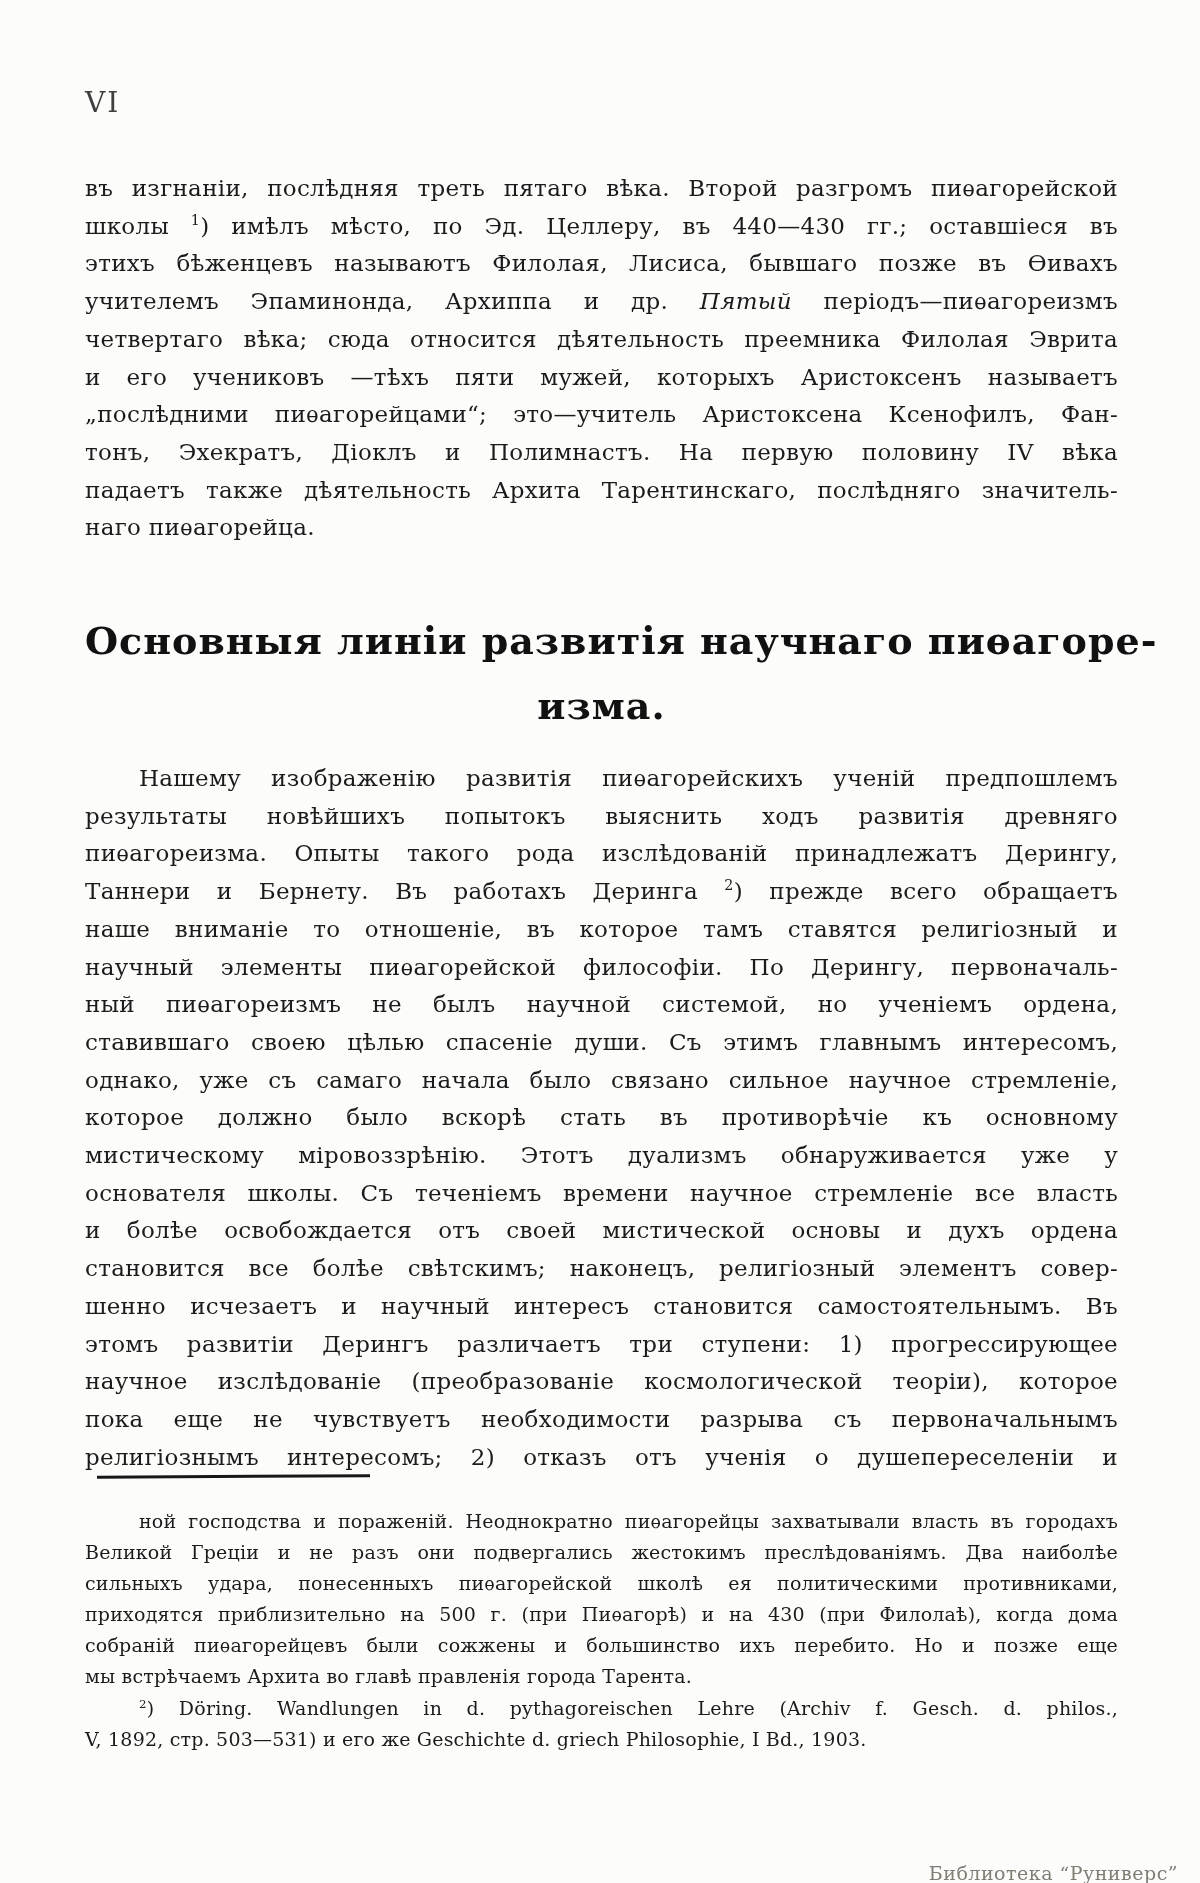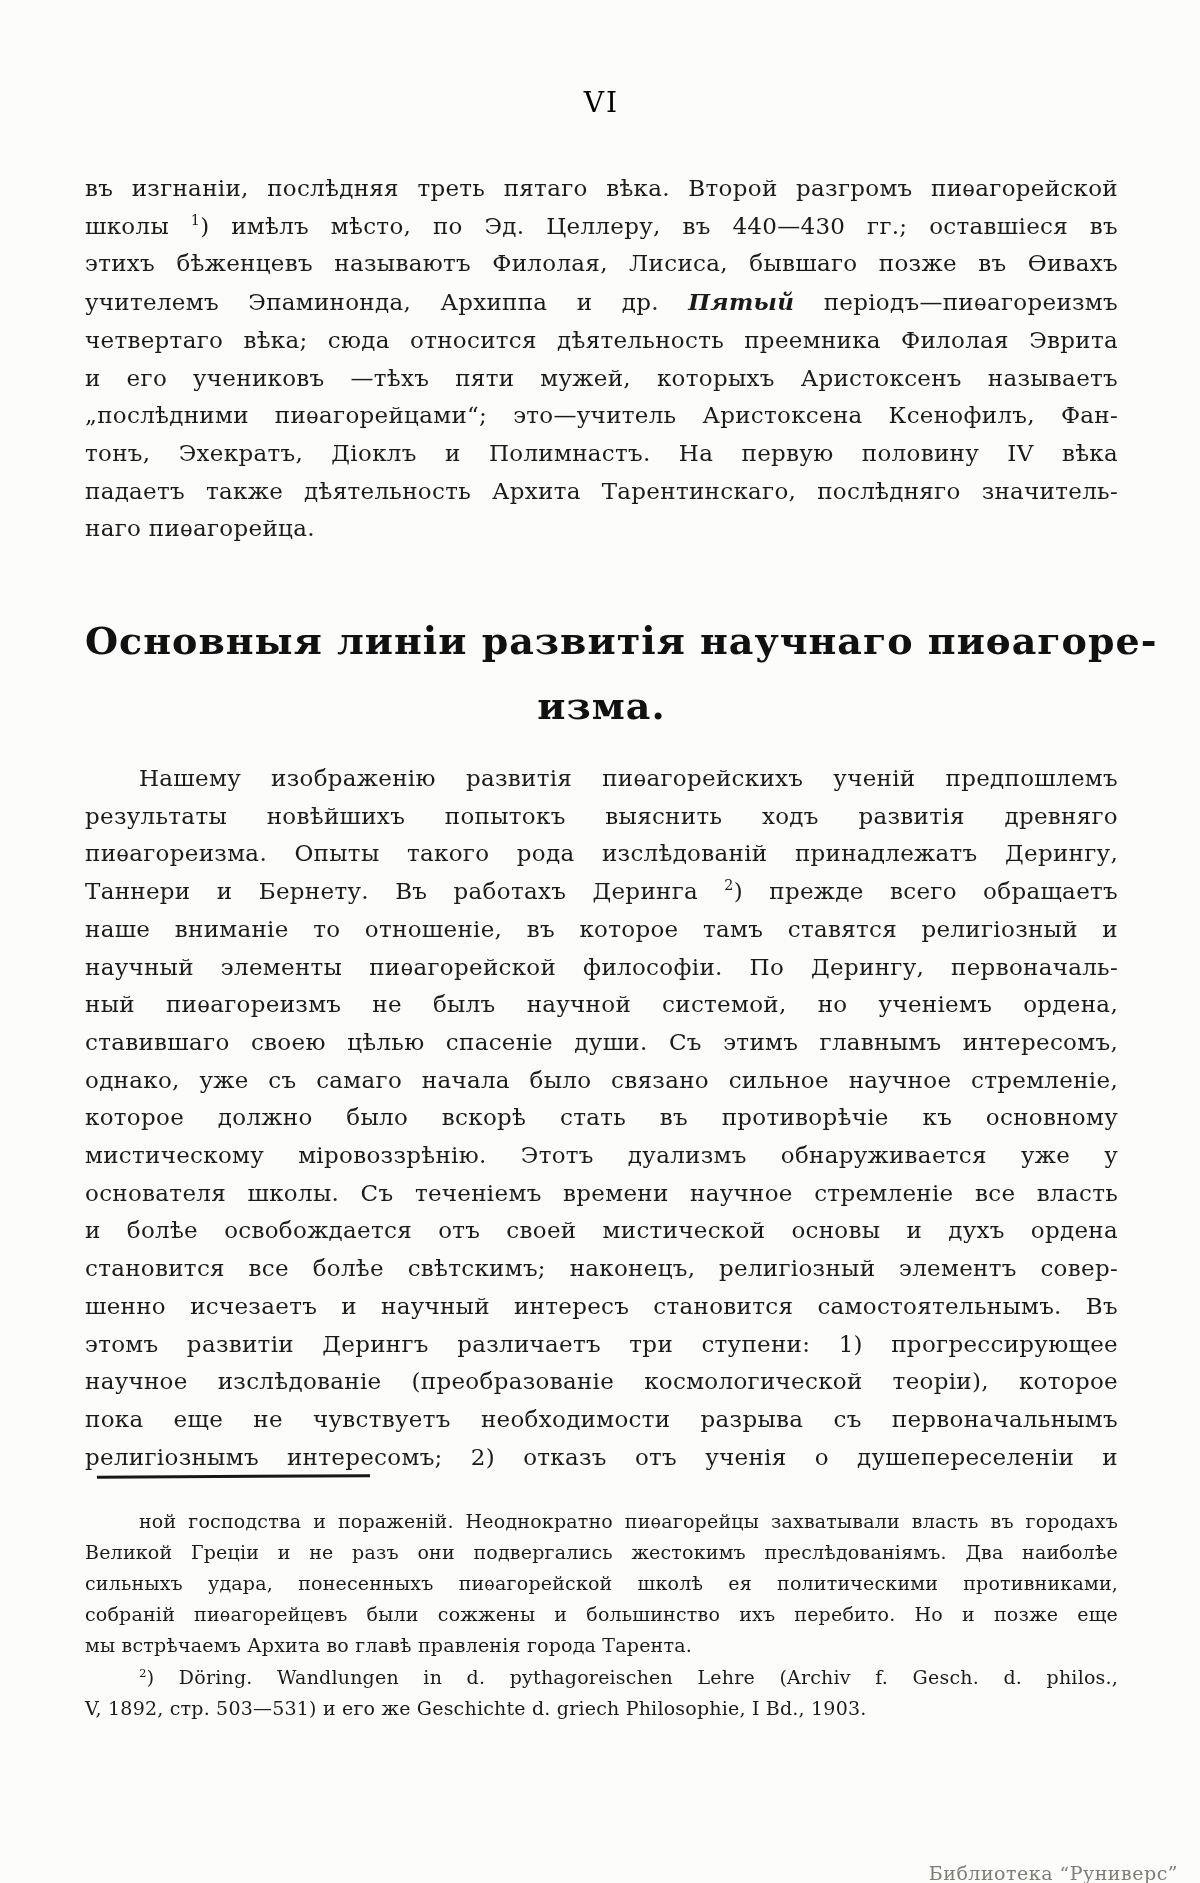--- a/index.html
+++ b/index.html
@@ -7,28 +7,27 @@
     position:relative;
     width:1200px;height:1883px;
     margin:0 auto;
     background:#fcfcfb;
     color:#1b1b1b;
     font-family:"DejaVu Serif","Liberation Serif",serif;
     overflow:hidden;
   }
   .page-number{
     position:absolute;top:86px;left:85px;width:1033px;
-    text-align:center;
-    font-size:28px;letter-spacing:2px;color:#000000;
+    font-size:28px;letter-spacing:2px;color:#404040;
   }
   .textblock{position:absolute;left:85px;width:1033px;}
   .opening{top:170px;font-size:23px;line-height:37.7px;letter-spacing:.3px;}
   .body-par{top:760px;font-size:23px;line-height:37.7px;letter-spacing:.3px;}
   .line{text-align:justify;text-align-last:justify;white-space:nowrap;}
-  .line i{font-style:italic;font-weight:bold;}
+  .line i{font-style:italic;}
   .line sup{font-size:.62em;vertical-align:super;line-height:0;}
   
   .opening .line:last-child{text-align-last:left;}
   .footnote .line:last-child{text-align-last:left;}
   .fn2 .line:last-child{text-align-last:left;}
   .indent-first .line:first-child{text-indent:54px;}
   .heading{
     position:absolute;top:608px;left:85px;width:1033px;
     font-size:38px;font-weight:bold;line-height:65px;
     letter-spacing:1px;color:#111;
@@ -95,20 +94,21 @@
       <div class="line">религіознымъ интересомъ; 2) отказъ отъ ученія о душепереселеніи и</div>
     </div>
 
   <div class="fn-separator"></div>
 
   <div class="textblock footnotes">
     <div class="footnote fn1 indent-first">
         <div class="line">ной господства и пораженій. Неоднократно пиѳагорейцы захватывали власть въ городахъ</div>
         <div class="line">Великой Греціи и не разъ они подвергались жестокимъ преслѣдованіямъ. Два наиболѣе</div>
         <div class="line">сильныхъ удара, понесенныхъ пиѳагорейской школѣ ея политическими противниками,</div>
+        <div class="line">приходятся приблизительно на 500 г. (при Пиѳагорѣ) и на 430 (при Филолаѣ), когда дома</div>
         <div class="line">собраній пиѳагорейцевъ были сожжены и большинство ихъ перебито. Но и позже еще</div>
         <div class="line">мы встрѣчаемъ Архита во главѣ правленія города Тарента.</div>
       </div>
     <div class="footnote fn2 indent-first">
         <div class="line"><sup>2</sup>) Döring. Wandlungen in d. pythagoreischen Lehre (Archiv f. Gesch. d. philos.,</div>
         <div class="line">V, 1892, стр. 503—531) и его же Geschichte d. griech Philosophie, I Bd., 1903.</div>
       </div>
   </div>
 
   <div class="watermark">Библиотека “Руниверс”</div>

